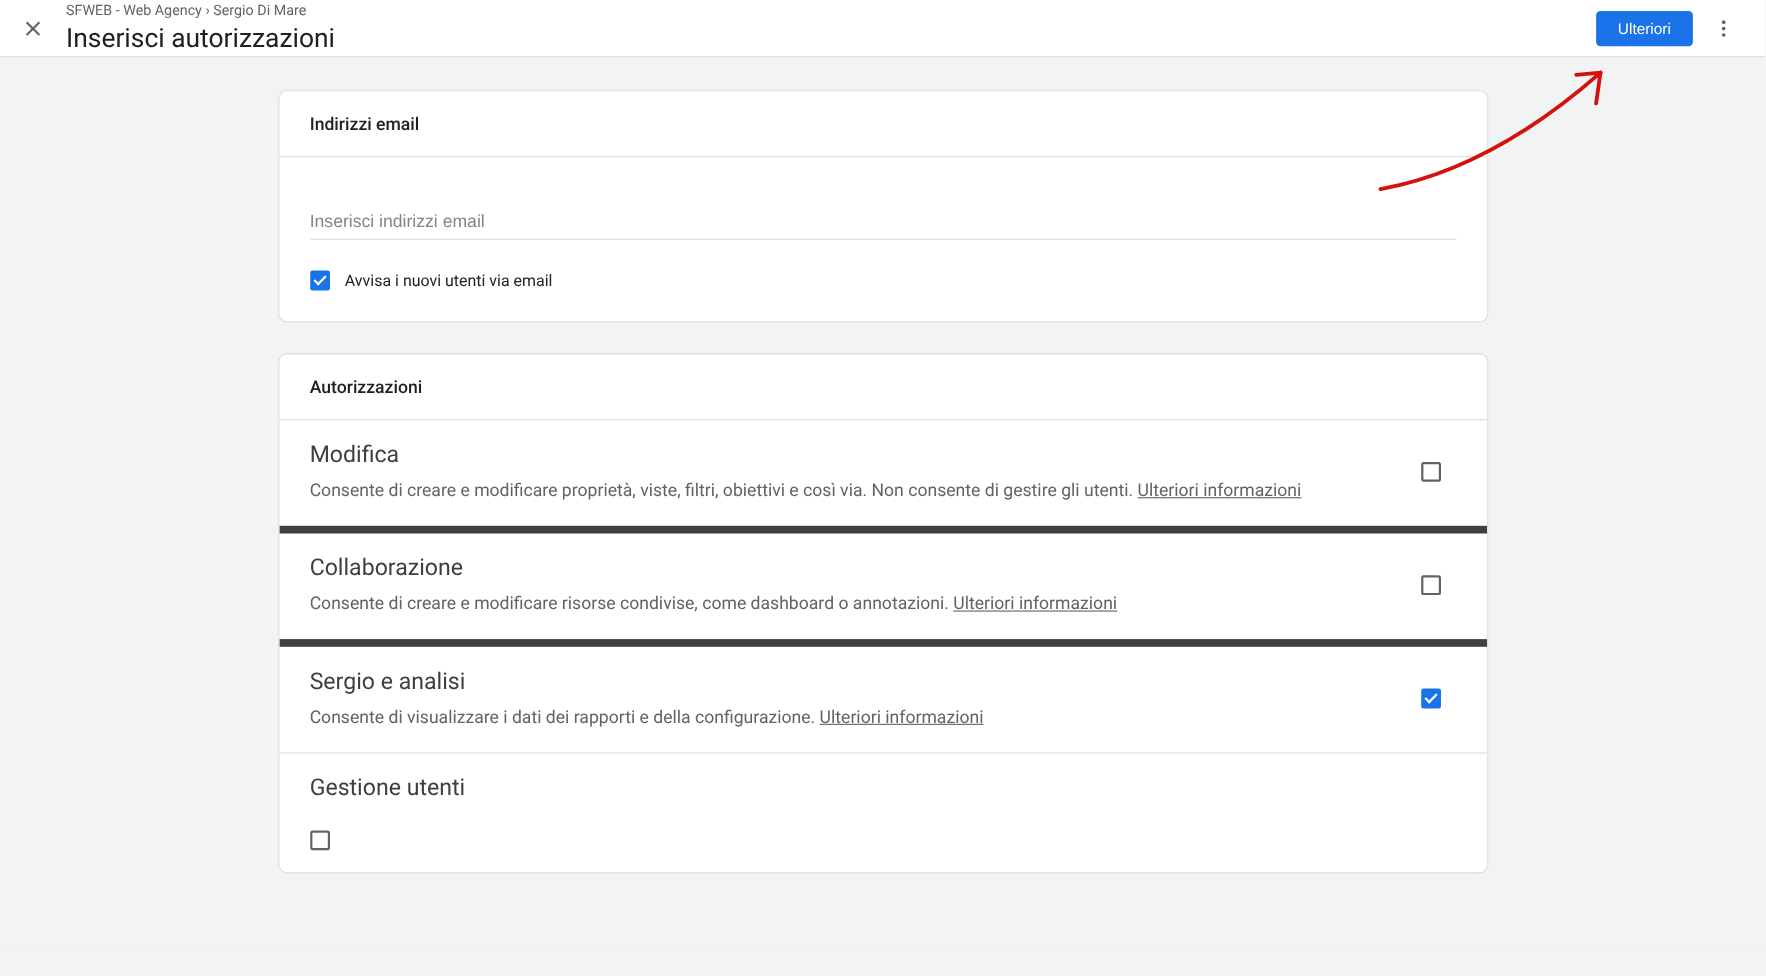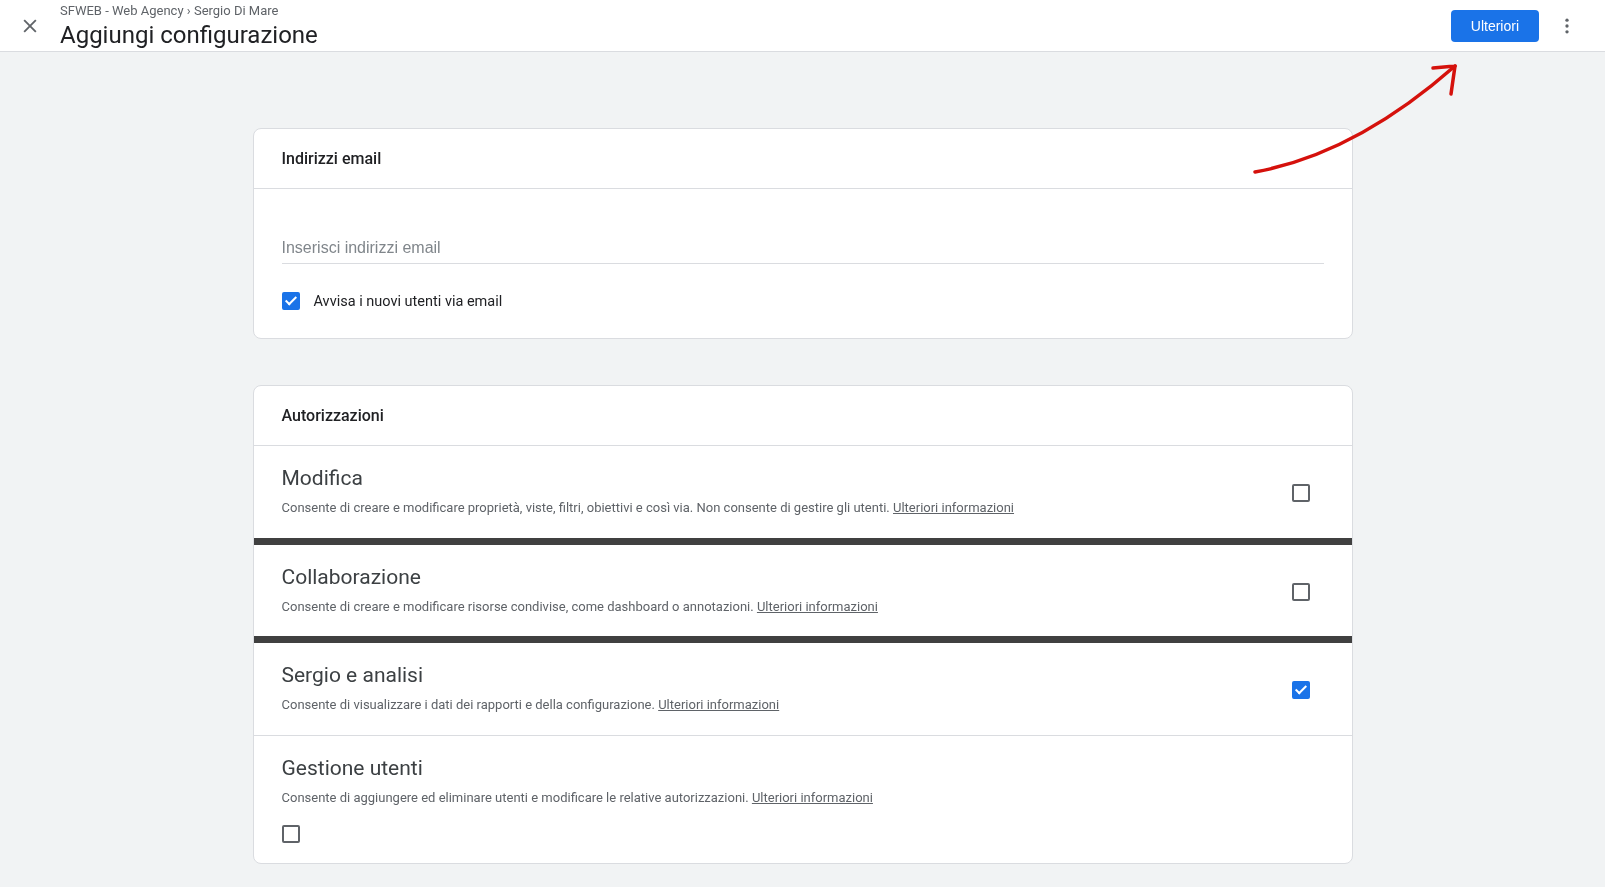--- a/index.html
+++ b/index.html
@@ -67,21 +67,20 @@
     max-width: 1100px;
     margin: 0 auto;
     padding: 30px 0 40px;
   }
   .card {
     background: #fff;
     border: 1px solid #dadce0;
     border-radius: 8px;
     margin-bottom: 28px;
     overflow: hidden;
-    margin-top: 46px;
   }
   .card-header {
     padding: 20px 28px;
     font-size: 16px;
     font-weight: 500;
     color: #202124;
     border-bottom: 1px solid #dadce0;
   }
   .card-body {
     padding: 28px;
@@ -145,21 +144,21 @@
     border-top: 1px solid #dadce0;
     flex-direction: column;
   }
   .perm-text { flex: 1; padding-right: 20px; }
   .perm-title {
     font-size: 21px;
     color: #3c4043;
     margin-bottom: 8px;
   }
   .perm-desc {
-    font-size: 13px;
+    font-size: 16px;
     color: #5f6368;
     line-height: 1.5;
   }
   .perm-link {
     color: #5f6368;
     text-decoration: underline;
     cursor: pointer;
   }
   .perm-check-wrap {
     padding-top: 18px;
@@ -179,21 +178,21 @@
   <div class="close-btn">
     <svg width="20" height="20" viewBox="0 0 24 24" fill="none" stroke="currentColor" stroke-width="2.2">
         <line x1="5" y1="5" x2="19" y2="19"></line>
         <line x1="19" y1="5" x2="5" y2="19"></line>
       </svg>
   </div>
   <div class="header-titles">
     <div class="breadcrumb">
       <span>SFWEB - Web Agency</span><span> › </span><span>Sergio Di Mare</span>
     </div>
-    <div class="page-title">Aggiungi configurazione</div>
+    <div class="page-title">Inserisci autorizzazioni</div>
   </div>
   <button class="add-btn">Ulteriori</button>
   <div class="more-btn">
     <svg width="20" height="20" viewBox="0 0 24 24" fill="currentColor">
         <circle cx="12" cy="5" r="2"></circle>
         <circle cx="12" cy="12" r="2"></circle>
         <circle cx="12" cy="19" r="2"></circle>
       </svg>
   </div>
 </div>
@@ -244,21 +243,20 @@
             <div class="perm-title">Sergio e analisi</div>
             <div class="perm-desc">Consente di visualizzare i dati dei rapporti e della configurazione. <a class="perm-link">Ulteriori informazioni</a></div>
           </div>
           <div class="perm-check-wrap">
             <div class="checkbox checked"></div>
           </div>
         </div>
         <div class="perm-item perm-group-divider">
           <div class="perm-text">
             <div class="perm-title">Gestione utenti</div>
-            <div class="perm-desc">Consente di aggiungere ed eliminare utenti e modificare le relative autorizzazioni. <a class="perm-link">Ulteriori informazioni</a></div>
           </div>
           <div class="perm-check-wrap">
             <div class="checkbox"></div>
           </div>
         </div>
       </div>
   </div>
 
 </div>
 

